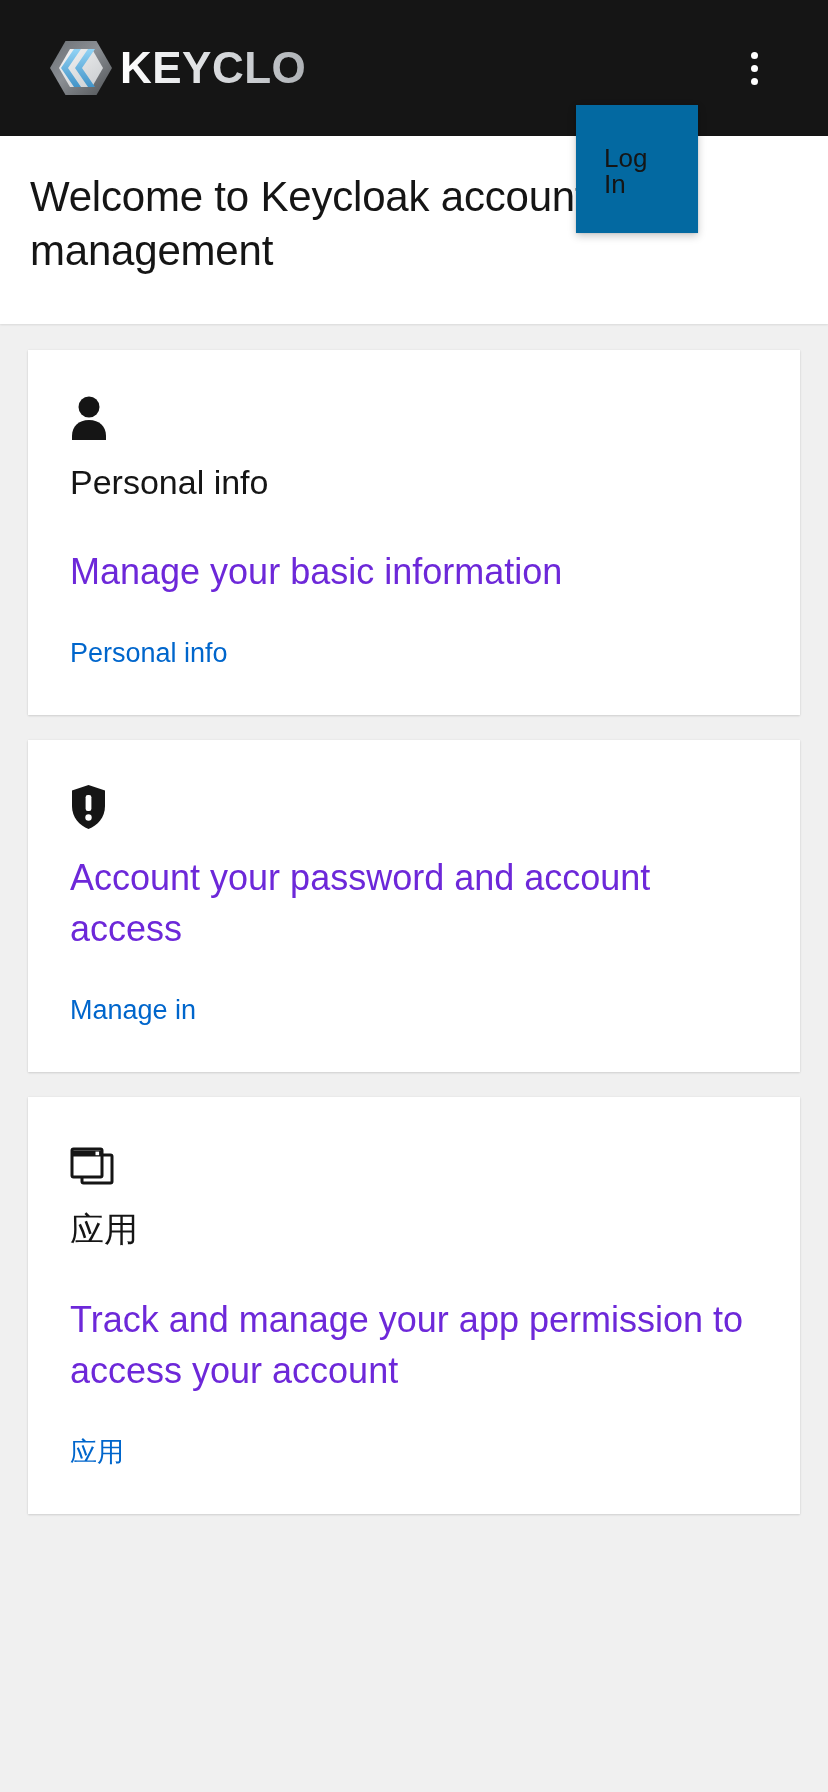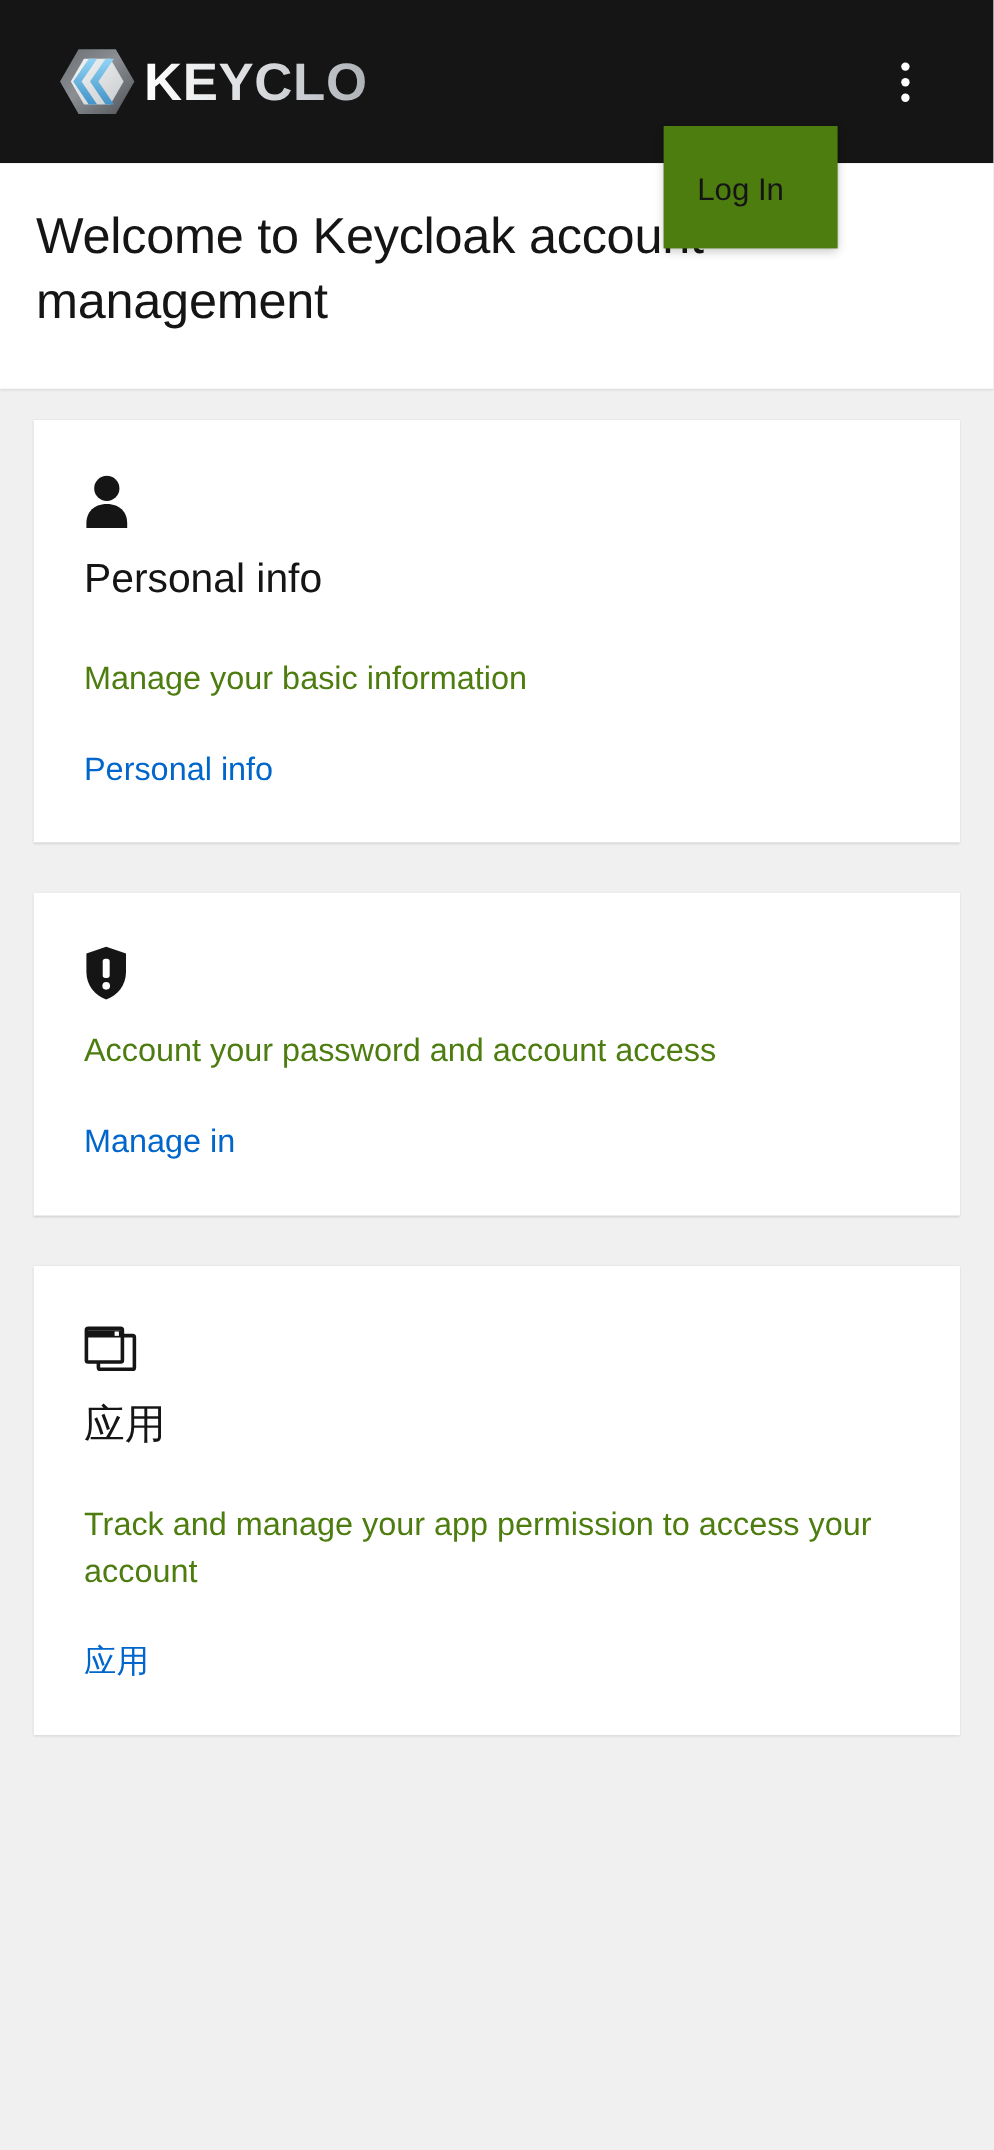--- a/index.html
+++ b/index.html
@@ -46,22 +46,22 @@
     height: 7px;
     border-radius: 50%;
     background: #ffffff;
   }
 
   
   .dropdown {
     position: absolute;
     top: 105px;
     right: 130px;
-    width: 145px;
-    background: #4d7c0f;
+    width: 122px;
+    background: #0369a1;
     box-shadow: 0 3px 8px rgba(3,3,3,0.22), 0 0 2px rgba(3,3,3,0.14);
     padding: 14px 0;
     z-index: 40;
   }
   .dropdown-item {
     display: block;
     width: 100%;
     text-align: left;
     padding: 26px 22px 22px 28px;
     font-size: 26px;
@@ -90,41 +90,41 @@
   }
 
   
   .content {
     padding: 26px 28px 0 28px;
     background: #f0f0f0;
   }
   .card {
     background: #ffffff;
     box-shadow: 0 1px 2px rgba(3,3,3,0.12), 0 0 2px rgba(3,3,3,0.06);
-    margin-bottom: 42px;
+    margin-bottom: 25px;
     padding: 44px 42px 40px 42px;
   }
   .card-icon {
     height: 46px;
     display: flex;
     align-items: flex-end;
     margin-bottom: 22px;
   }
   .card-icon svg { display: block; }
   .card-title {
     font-size: 34px;
     font-weight: 400;
     color: #151515;
     line-height: 1.2;
     margin-bottom: 44px;
   }
   .card-desc {
-    font-size: 27px;
+    font-size: 36px;
     line-height: 1.42;
-    color: #4d7c0f;
+    color: #6d28d9;
     margin-bottom: 36px;
   }
   .card-links { display: flex; flex-direction: column; }
   .card-link {
     font-size: 27px;
     line-height: 1.55;
     color: #0066cc;
     text-decoration: none;
     cursor: pointer;
     align-self: flex-start;

